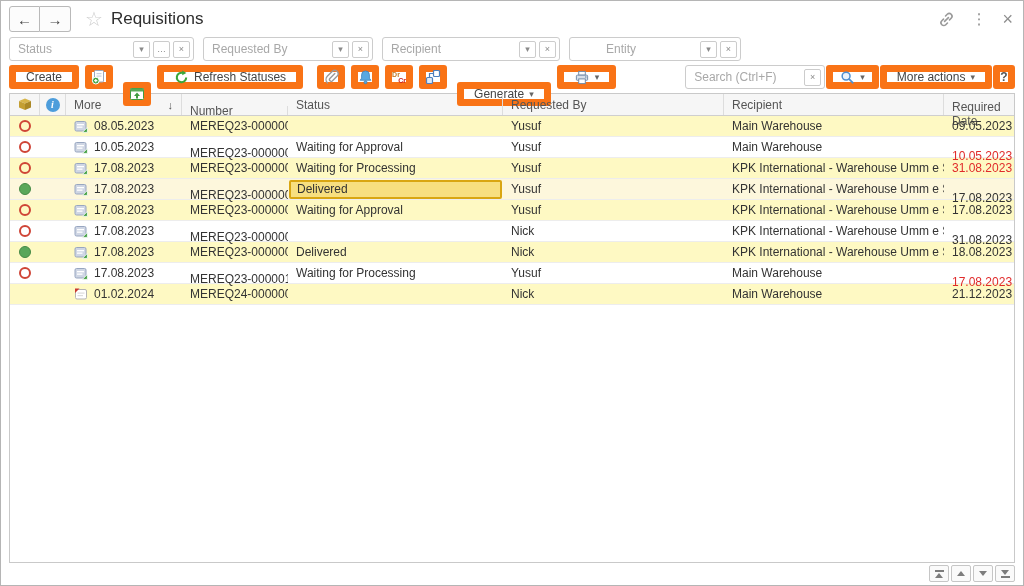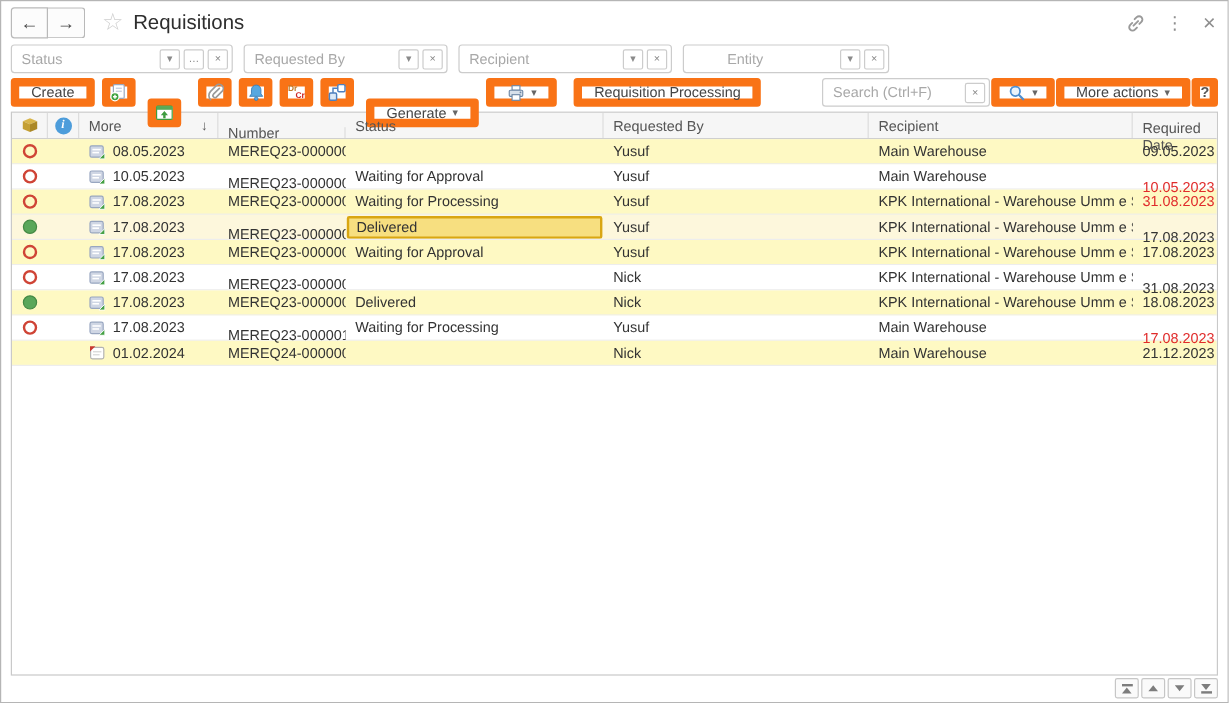--- a/index.html
+++ b/index.html
@@ -146,20 +146,29 @@
     </button>
     <button class="btn icon-btn ml4">
       <span style="display:flex;">
         <svg width="16" height="16" viewBox="0 0 16 16">
             <rect x="1.5" y="2.5" width="13" height="11" rx="1" fill="#ffffff" stroke="#3f9c3f"></rect>
             <rect x="1.5" y="2.5" width="13" height="3" fill="#57a957"></rect>
             <path d="M8 6.5 L11 10 H9 V12.5 H7 V10 H5 Z" fill="#3f9c3f"></path>
           </svg>
       </span>
     </button>
+    <button class="btn">
+      <span style="display:flex;">
+        <svg width="15" height="15" viewBox="0 0 16 16">
+            <path d="M13 8 A5 5 0 1 1 9.5 3.2" fill="none" stroke="#3aa63a" stroke-width="2.2"></path>
+            <path d="M8.8 0.6 L13.2 3.2 L8.8 5.6 Z" fill="#3aa63a"></path>
+          </svg>
+      </span>
+      <span>Refresh Statuses</span>
+    </button>
     <button class="btn icon-btn ml8">
       <span style="display:flex;">
         <svg width="16" height="16" viewBox="0 0 16 16">
             <path d="M11.8 4.6 L6.9 9.5 a1.7 1.7 0 0 0 2.4 2.4 l4.9-4.9 a3.4 3.4 0 0 0 -4.8-4.8 L4.5 7.1 a5 5 0 0 0 0 7" fill="none" stroke="#9a9a9a" stroke-width="1.4" stroke-linecap="round"></path>
           </svg>
       </span>
     </button>
     <button class="btn icon-btn">
       <span style="display:flex;">
         <svg width="15" height="16" viewBox="0 0 16 16">
@@ -191,21 +200,20 @@
       <span style="display:flex;">
         <svg width="16" height="15" viewBox="0 0 16 16">
             <rect x="4.5" y="1.5" width="7" height="4" fill="#ffffff" stroke="#6d87a5"></rect>
             <rect x="2" y="5.5" width="12" height="5.5" rx="1" fill="#d7e0ea" stroke="#6d87a5"></rect>
             <rect x="4.5" y="9.5" width="7" height="5" fill="#ffffff" stroke="#6d87a5"></rect>
             <circle cx="12" cy="7.5" r="0.8" fill="#6d87a5"></circle>
           </svg>
       </span>
       <span class="caret">▾</span>
     </button>
-    <button class="btn ml8">Requisition Processing</button>
 
     <div class="search-cluster">
       <div class="search-wrap">
         <input placeholder="Search (Ctrl+F)" style="">
         <span class="mini-btn">×</span>
       </div>
       <button class="btn" style="padding:0 7px;">
         <span style="display:flex;">
           <svg width="15" height="15" viewBox="0 0 16 16">
               <circle cx="6.5" cy="6.5" r="4.2" fill="#eaf3fb" stroke="#4d8fd1" stroke-width="1.6"></circle>

